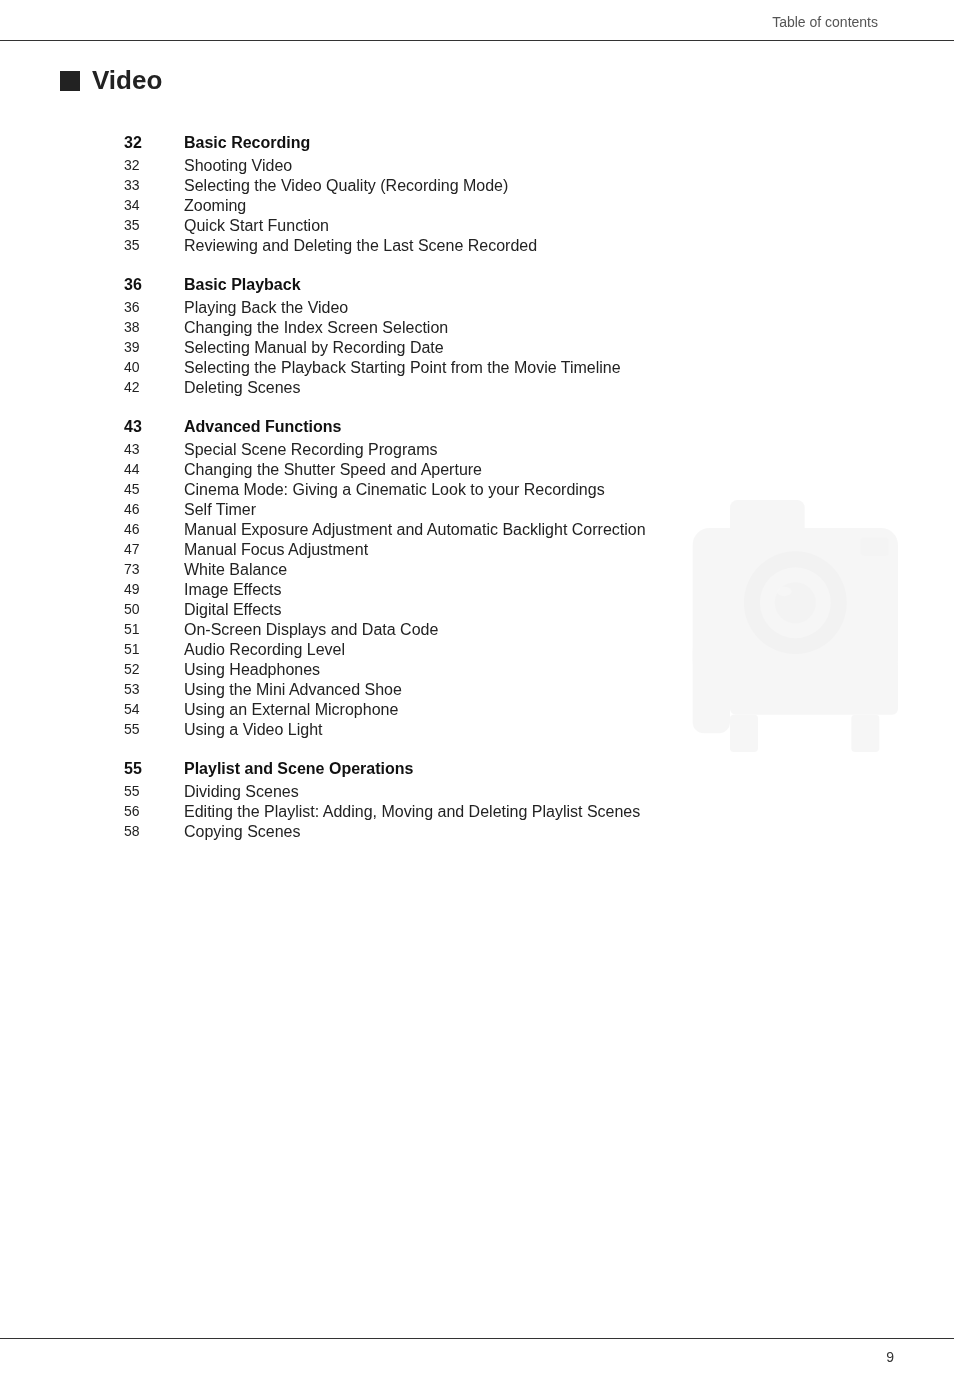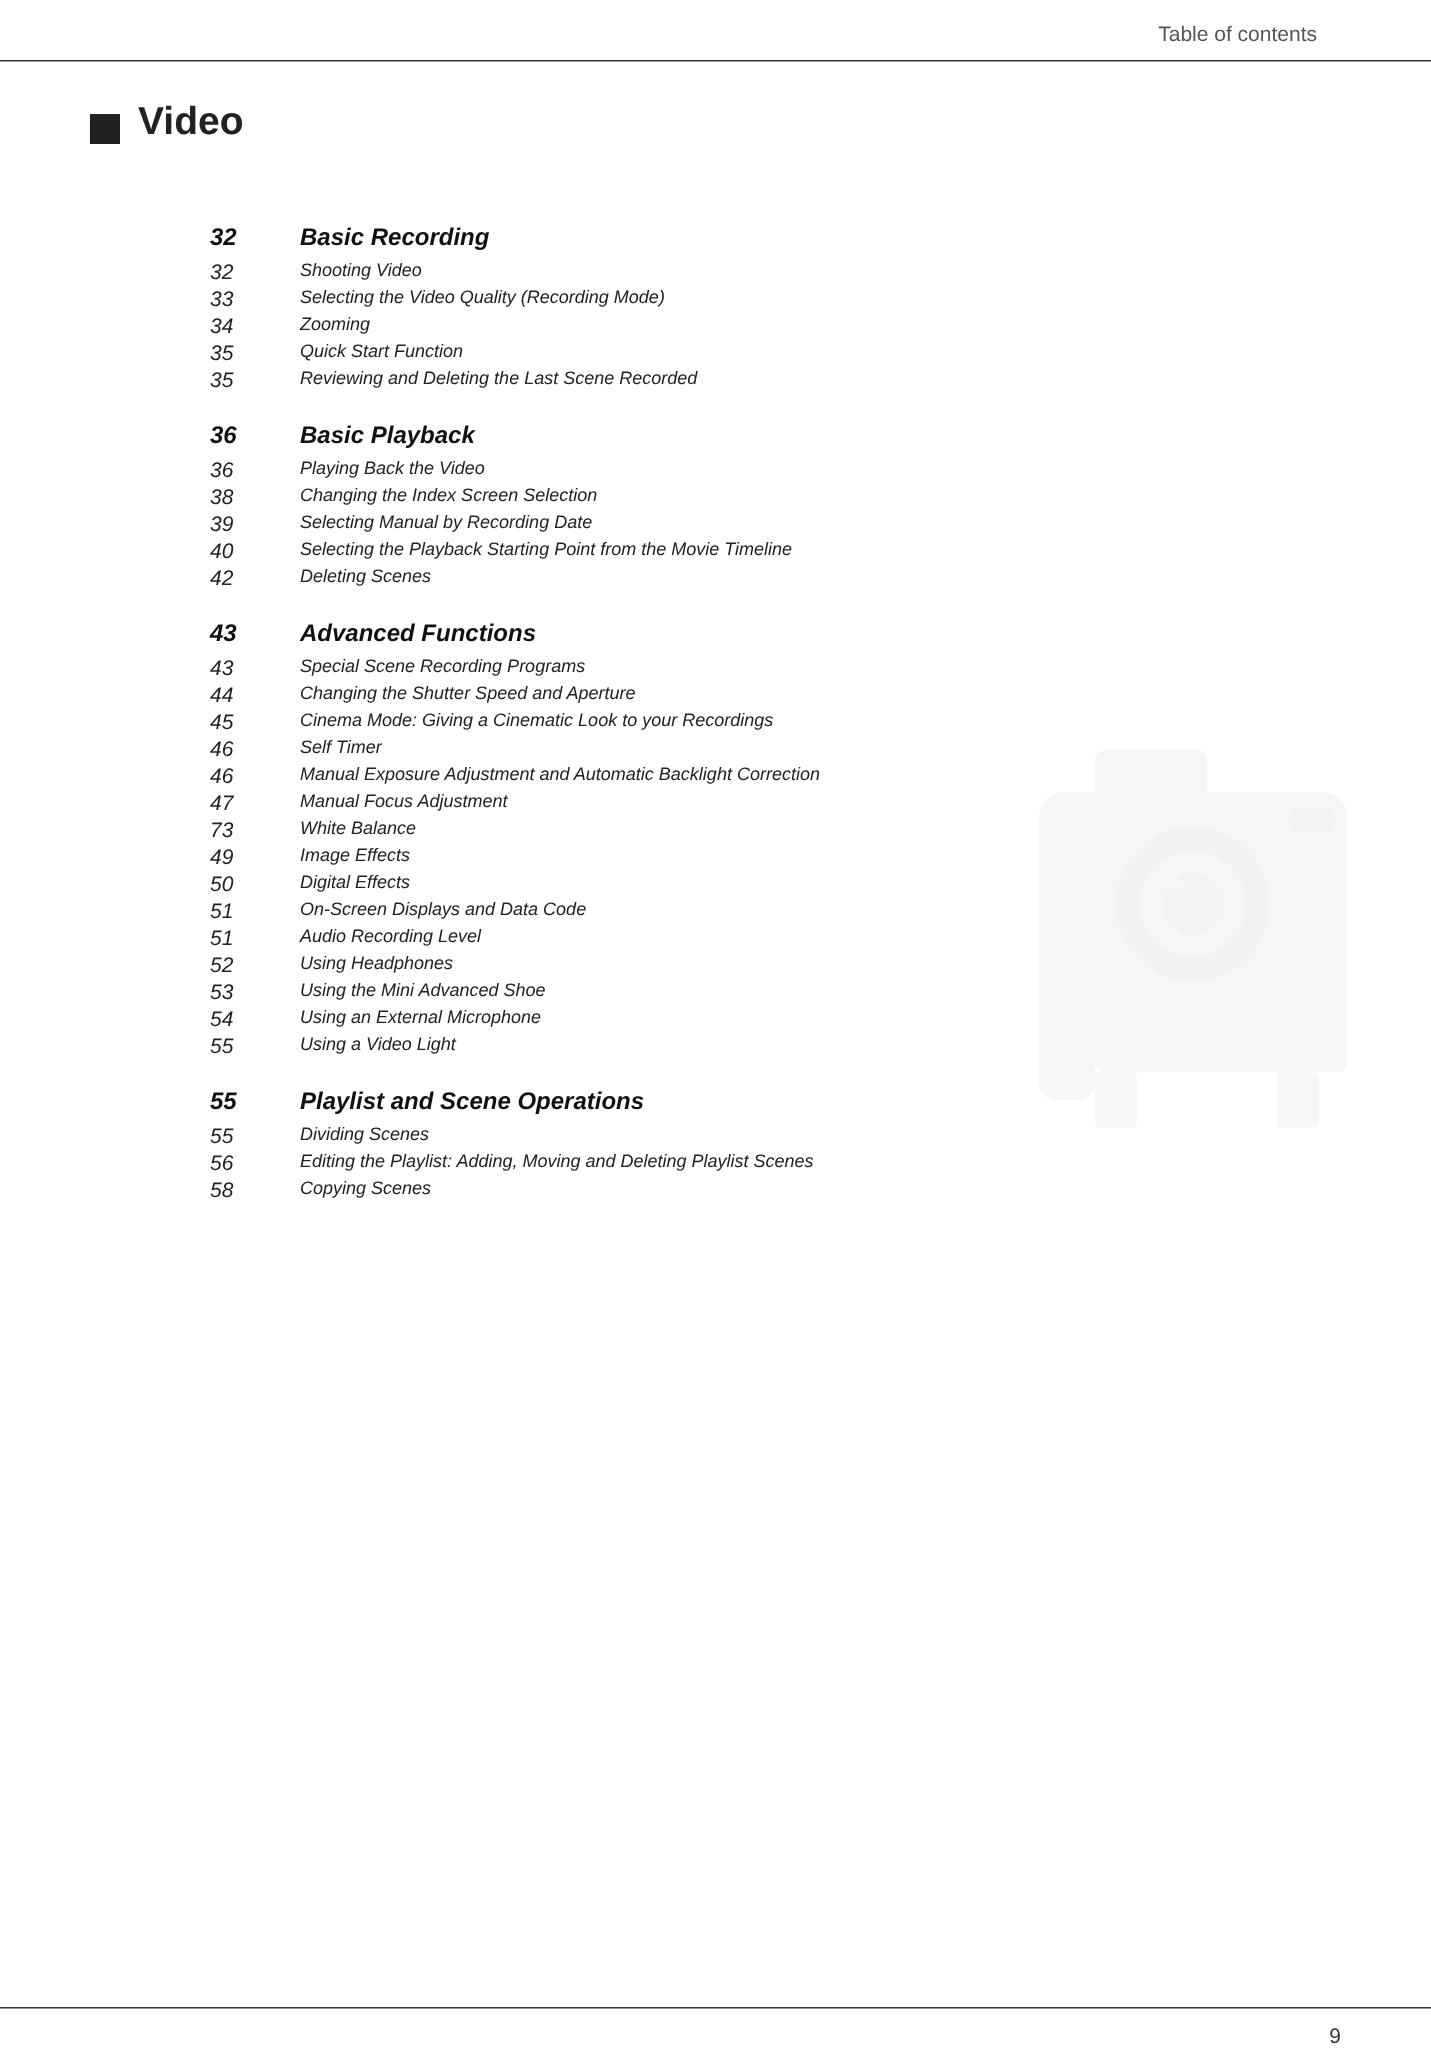--- a/index.html
+++ b/index.html
@@ -51,42 +51,41 @@
       font-size: 14px;
       color: #333;
     }
 
     .content {
       padding: 65px 60px 80px 60px;
     }
 
     .section-title {
       display: flex;
-      align-items: flex-end;
+      align-items: center;
       font-size: 26px;
       font-weight: bold;
-      margin-bottom: 44px;
+      margin-bottom: 28px;
       margin-left: 0;
     }
 
     .section-icon {
       display: inline-block;
       width: 20px;
       height: 20px;
       background: #222;
       margin-right: 12px;
       flex-shrink: 0;
     }
 
     .toc-table {
       width: 100%;
       border-collapse: collapse;
-      margin-left: 80px;
+      margin-left: 64px;
       width: calc(100% - 80px);
-      font-style: italic;
     }
 
     .toc-section-header td {
       padding: 10px 0 4px 0;
       vertical-align: top;
     }
 
     .toc-section-header .page-num {
       font-size: 16px;
       font-weight: bold;
@@ -110,21 +109,21 @@
     .toc-item .page-num {
       font-size: 14px;
       font-weight: normal;
       color: #222;
       width: 60px;
       text-align: left;
       padding-right: 10px;
     }
 
     .toc-item .entry-title {
-      font-size: 12px;
+      font-size: 16px;
       font-weight: normal;
       color: #222;
     }
 
     .section-spacer {
       height: 10px;
     }
 
     .watermark-area {
       position: absolute;

